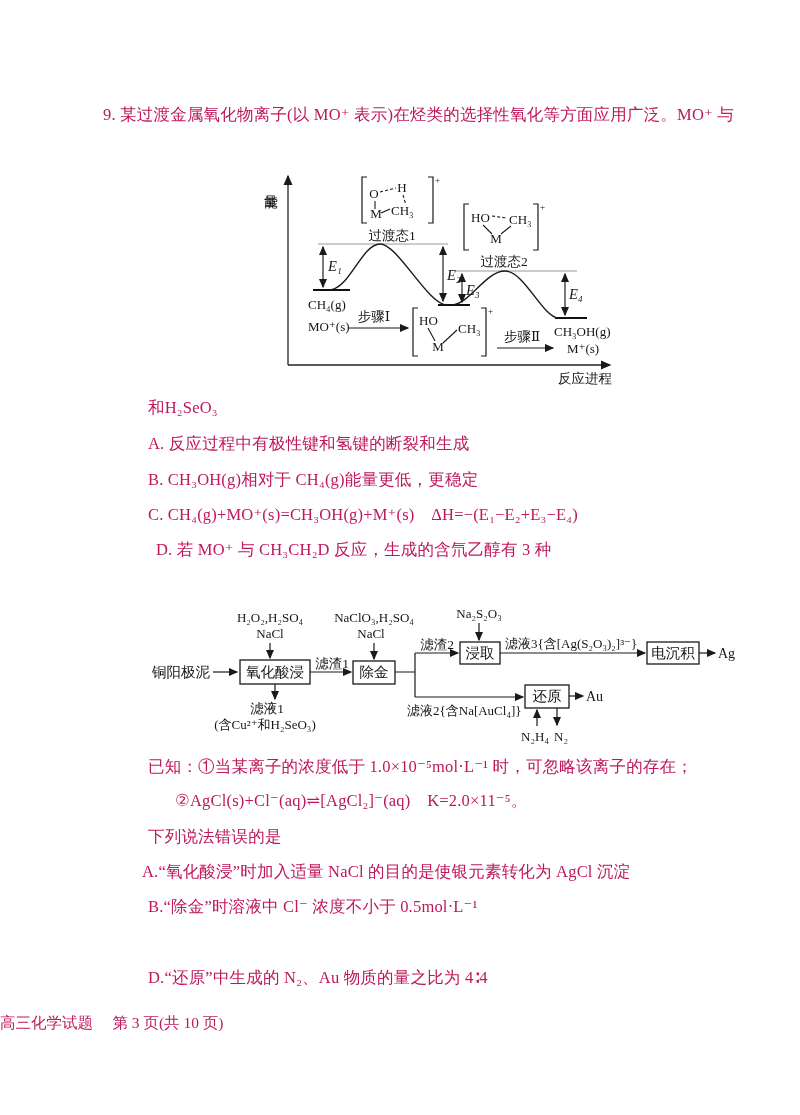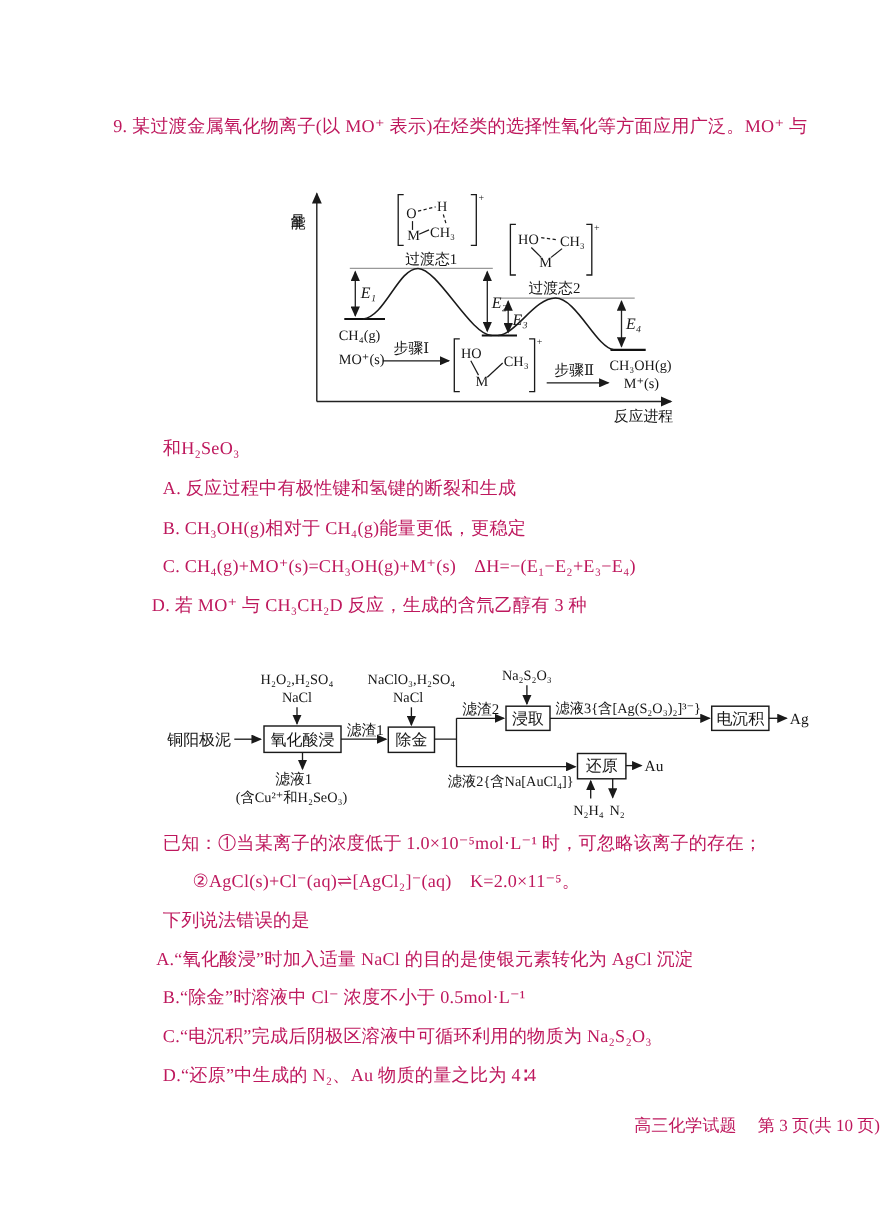--- a/index.html
+++ b/index.html
@@ -15,21 +15,21 @@
   .sup{font-size:9px;}
   .stroke{stroke:#222;fill:none;}
   .lvl{stroke:#111;stroke-width:2;}
   .tslvl{stroke:#999;stroke-width:1;}
   .curve{stroke:#1a1a1a;stroke-width:1.4;fill:none;}
   .bond{stroke:#1a1a1a;stroke-width:1.1;}
   .dash{stroke-dasharray:3 2.2;}
   .bracket{stroke:#1a1a1a;stroke-width:1.2;fill:none;}
   .flowbox{stroke:#1a1a1a;stroke-width:1.3;fill:#fff;}
   .arrowline{stroke:#1a1a1a;stroke-width:1.2;fill:none;}
-  .footer{position:absolute;left:0;width:800px;text-align:right;font-size:15.5px;}
+  .footer{position:absolute;left:0;width:800px;text-align:left;font-size:15.5px;}
 </style>
 </head>
 <body>
 
 <div class="page">
 
   <div class="line" style="top:103px;left:103px">9. 某过渡金属氧化物离子(以 MO⁺ 表示)在烃类的选择性氧化等方面应用广泛。MO⁺ 与</div>
 
   <svg width="372" height="232" viewBox="0 0 372 232" style="left:270px;top:164px">
     <defs>
@@ -116,21 +116,21 @@
     <text x="252" y="177" class="cjk" text-anchor="middle">步骤Ⅱ</text>
     <line class="arrowline" x1="227" y1="184" x2="283" y2="184" marker-end="url(#ea)"></line>
     <text x="284" y="172" class="fml">CH₃OH(g)</text>
     <text x="297" y="189" class="fml">M⁺(s)</text>
   </svg>
 
   <div class="line" style="top:396px;left:148px">和H₂SeO₃</div>
   <div class="line" style="top:432px;left:148px">A. 反应过程中有极性键和氢键的断裂和生成</div>
   <div class="line" style="top:468px;left:148px">B. CH₃OH(g)相对于 CH₄(g)能量更低，更稳定</div>
   <div class="line" style="top:503px;left:148px">C. CH₄(g)+MO⁺(s)=CH₃OH(g)+M⁺(s)　ΔH=−(E₁−E₂+E₃−E₄)</div>
-  <div class="line" style="top:538px;left:138px">D. 若 MO⁺ 与 CH₃CH₂D 反应，生成的含氘乙醇有 3 种</div>
+  <div class="line" style="top:538px;left:156px">D. 若 MO⁺ 与 CH₃CH₂D 反应，生成的含氘乙醇有 3 种</div>
 
 
   <svg width="630" height="155" viewBox="0 0 630 155" style="left:145px;top:598px">
     <defs>
       <marker id="fa" markerWidth="9" markerHeight="7" refX="7" refY="3.5" orient="auto">
         <path d="M0,0 L8,3.5 L0,7 z" fill="#1a1a1a"></path>
       </marker>
     </defs>
 
     <text x="7" y="79" class="cjk" style="font-size:14.5px">铜阳极泥</text>
@@ -180,18 +180,17 @@
     <line class="arrowline" x1="412" y1="110" x2="412" y2="127" marker-end="url(#fa)"></line>
     <text x="390" y="143" class="fml" text-anchor="middle">N₂H₄</text>
     <text x="416" y="143" class="fml" text-anchor="middle">N₂</text>
   </svg>
 
   <div class="line" style="top:755px;left:148px">已知：①当某离子的浓度低于 1.0×10⁻⁵mol·L⁻¹ 时，可忽略该离子的存在；</div>
   <div class="line" style="top:789px;left:175px">②AgCl(s)+Cl⁻(aq)⇌[AgCl₂]⁻(aq)　K=2.0×11⁻⁵。</div>
   <div class="line" style="top:825px;left:148px">下列说法错误的是</div>
   <div class="line" style="top:860px;left:142px">A.“氧化酸浸”时加入适量 NaCl 的目的是使银元素转化为 AgCl 沉淀</div>
   <div class="line" style="top:895px;left:148px">B.“除金”时溶液中 Cl⁻ 浓度不小于 0.5mol·L⁻¹</div>
-  <div class="line" style="top:930px;left:148px">C.“电沉积”完成后阴极区溶液中可循环利用的物质为 Na₂S₂O₃</div>
   <div class="line" style="top:966px;left:148px">D.“还原”中生成的 N₂、Au 物质的量之比为 4∶4</div>
 
   <div class="footer" style="top:1013px">高三化学试题　 第 3 页(共 10 页)</div>
 
 </div>
 
 </body></html>

